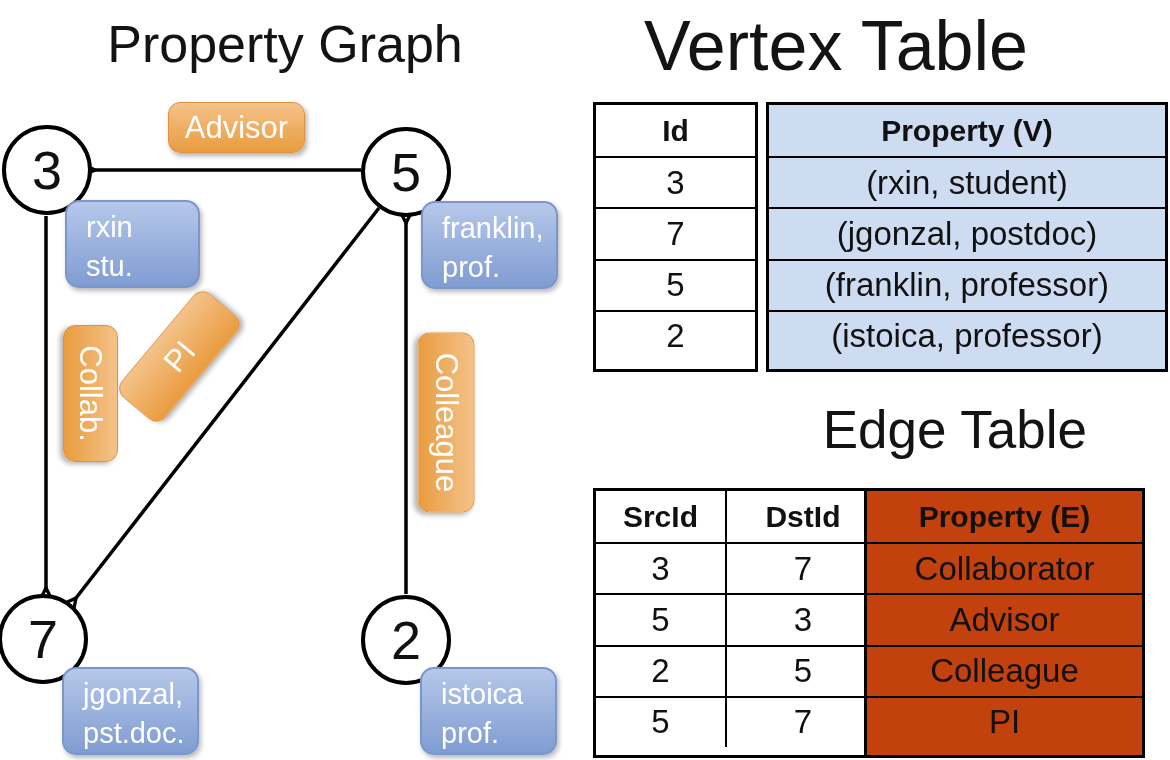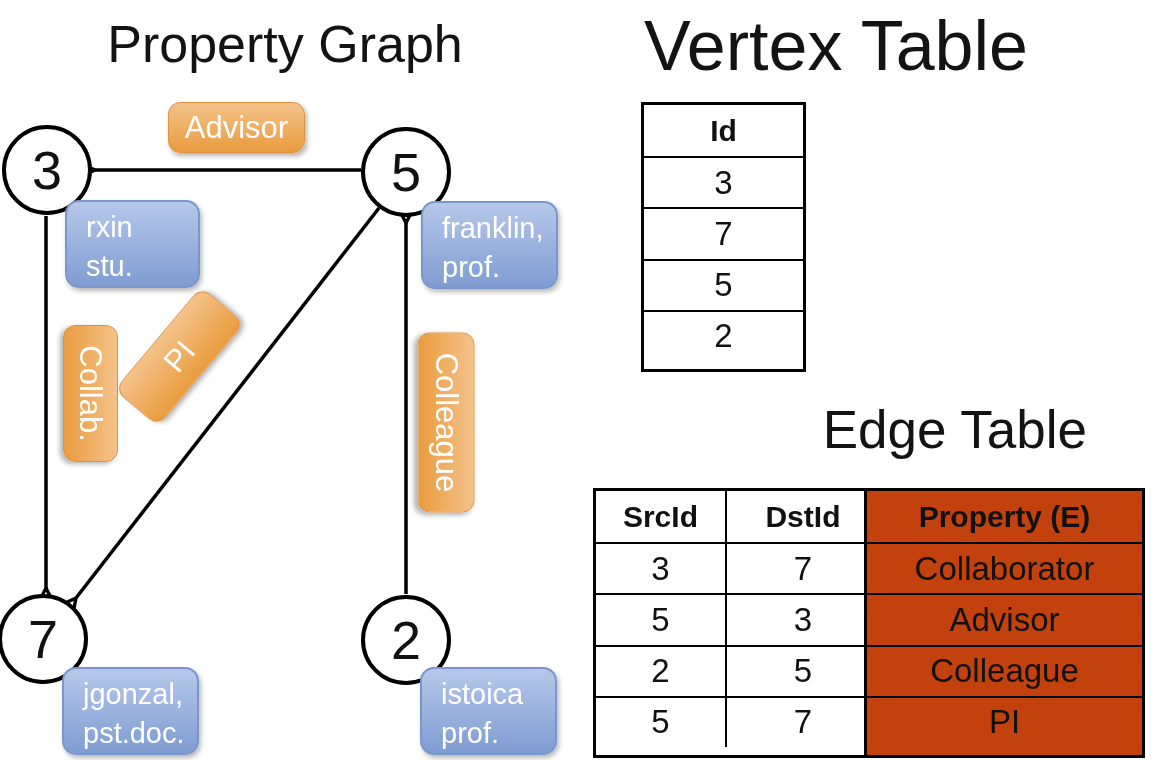--- a/index.html
+++ b/index.html
@@ -60,21 +60,21 @@
   .subtable{position:absolute;box-sizing:border-box;border:3px solid #000;background:#fff;}
   .trow{box-sizing:border-box;height:51.2px;border-top:2px solid #000;display:flex;}
   .trow:first-child{border-top:none;}
   .tcell{
     box-sizing:border-box;flex:1;display:flex;align-items:center;justify-content:center;
     font-size:33px;font-weight:300;color:#111;white-space:nowrap;
   }
   .tcell.hdr{font-size:30px;font-weight:bold;}
   .tcell.divr{border-right:2px solid #000;}
 
-  #vt-ids{left:593px;top:102px;width:165px;height:270px;margin-left:48px;}
+  #vt-ids{left:593px;top:102px;width:165px;height:270px;}
   #vt-props{left:766px;top:102px;width:402px;height:270px;background:#cedcf2;}
   #et-ids{left:593px;top:488px;width:289px;height:270px;}
   #et-props{left:864px;top:488px;width:281px;height:270px;background:#c2410c;}
 </style>
 </head>
 <body>
 
 <div class="stage">
 
   <section class="layer">
@@ -142,20 +142,37 @@
         <div class="tcell">7</div>
       </div>
       <div class="trow">
         <div class="tcell">5</div>
       </div>
       <div class="trow">
         <div class="tcell">2</div>
       </div>
     </div>
 
+    <div class="subtable" id="vt-props">
+      <div class="trow">
+        <div class="tcell hdr">Property (V)</div>
+      </div>
+      <div class="trow">
+        <div class="tcell">(rxin, student)</div>
+      </div>
+      <div class="trow">
+        <div class="tcell">(jgonzal, postdoc)</div>
+      </div>
+      <div class="trow">
+        <div class="tcell">(franklin, professor)</div>
+      </div>
+      <div class="trow">
+        <div class="tcell">(istoica, professor)</div>
+      </div>
+    </div>
   </section>
 
   <section class="layer">
     <h2 class="big-title" id="edge-title">Edge Table</h2>
 
     <div class="subtable" id="et-ids">
       <div class="trow">
         <div class="tcell hdr divr">SrcId</div>
         <div class="tcell hdr" style="flex:1.18;">DstId</div>
       </div>

